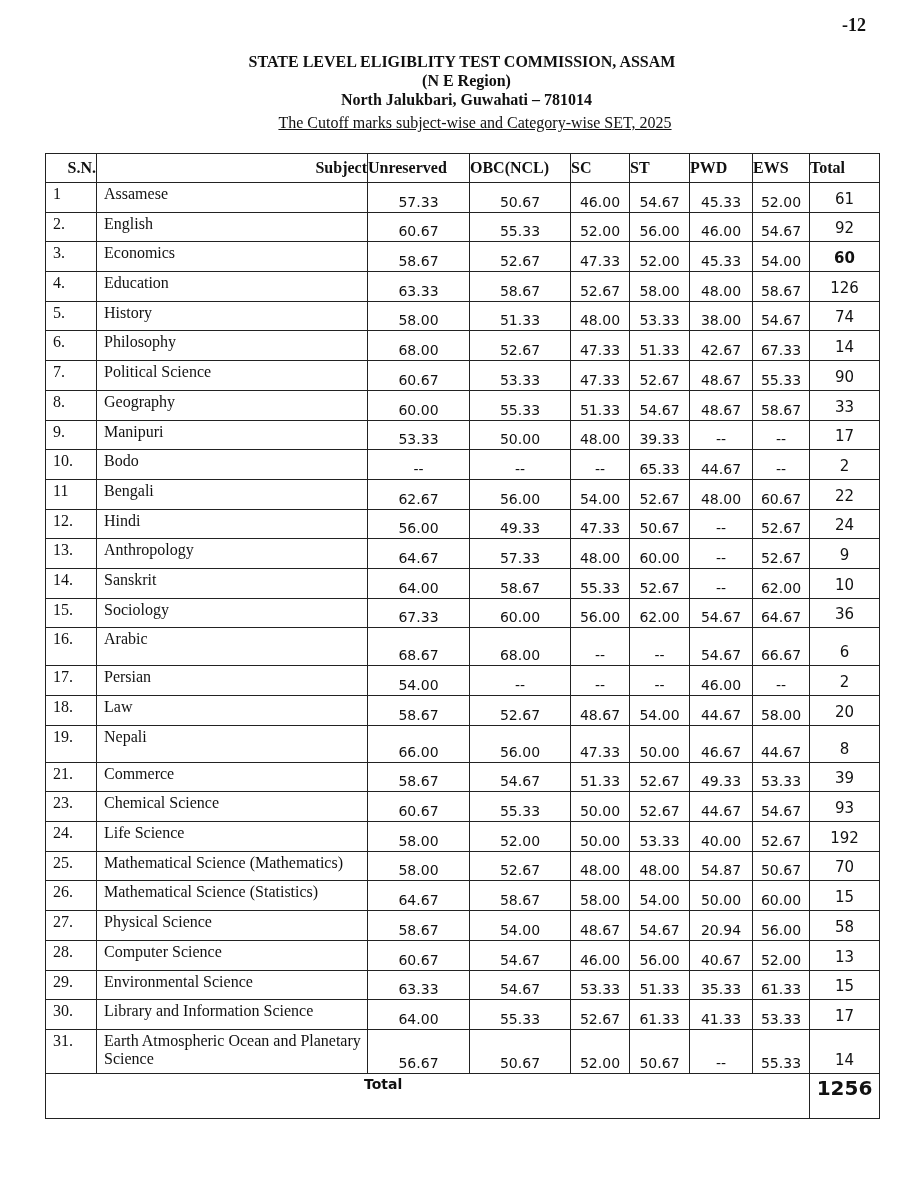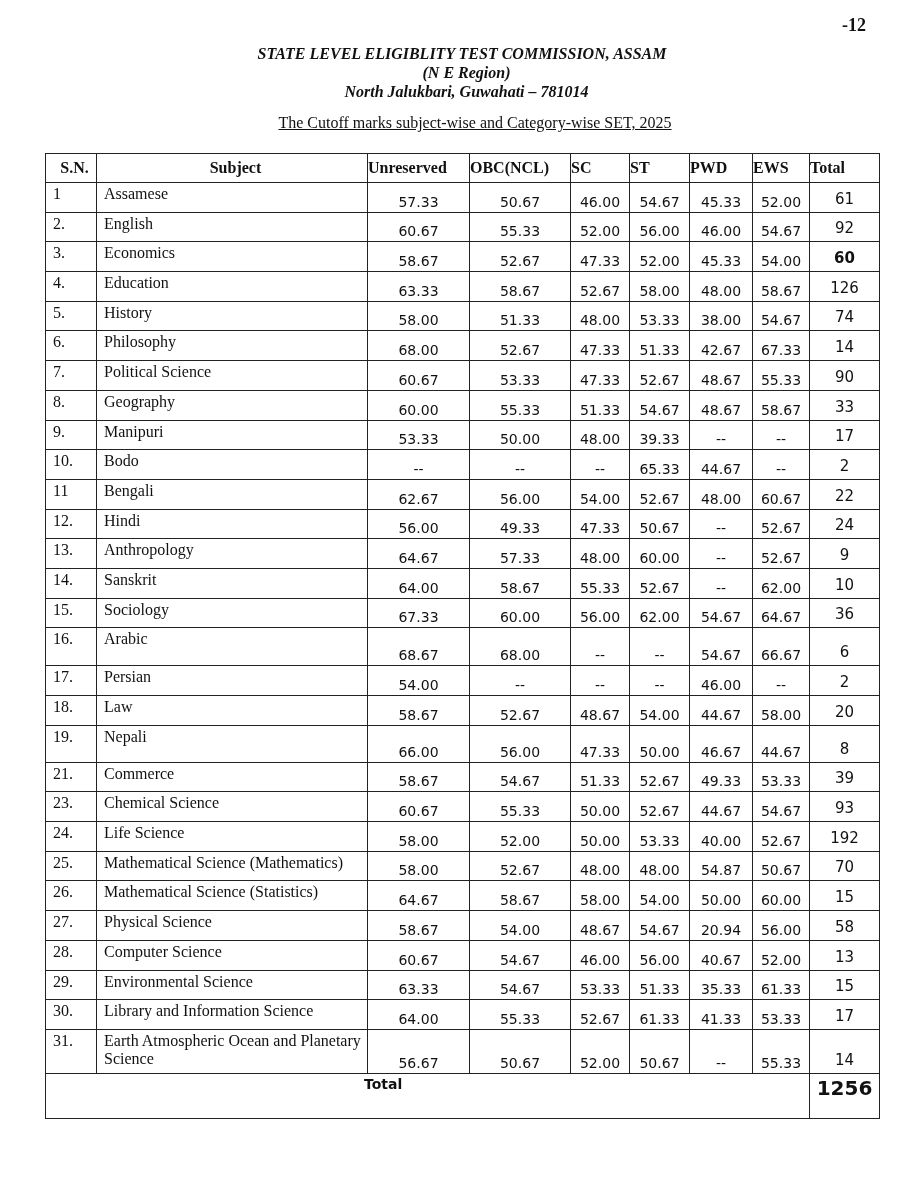--- a/index.html
+++ b/index.html
@@ -1,26 +1,26 @@
 <!DOCTYPE html>
 <html><head>
 <meta charset="utf-8">
 <style>
   html, body { margin: 0; padding: 0; background: #ffffff; }
   body { width: 924px; height: 1186px; position: relative; overflow: hidden; color: #111; }
   .page-num { position: absolute; left: 842px; top: 15px; font-family: "Liberation Serif", serif; font-weight: bold; font-size: 18px; }
   .hdr { position: absolute; left: 0; width: 924px; text-align: center; font-family: "Liberation Serif", serif; font-weight: bold; font-size: 16px; line-height: 19px; }
   .hdr .line { display: block; padding-left: 9px; }
-  .hdr-wrap { position: absolute; left: 0; top: 44px; width: 924px; font-style: italic; }
+  .hdr-wrap { position: absolute; left: 0; top: 52px; width: 924px; }
   .subtitle { position: absolute; left: 0; top: 114px; width: 950px; text-align: center; font-family: "Liberation Serif", serif; font-size: 16px; }
   .subtitle span { text-decoration: underline; }
   table { position: absolute; left: 45px; top: 153px; border-collapse: collapse; table-layout: fixed; width: 834px; }
   td, th { border: 1px solid #222; padding: 0; }
   th { font-family: "Liberation Serif", serif; font-weight: bold; font-size: 16px; height: 28px; text-align: left; vertical-align: middle; }
-  th.sn, th.subj { text-align: center; padding-left: 7px; }
+  th.sn, th.subj { text-align: right; padding-left: 7px; }
   td.sn, td.subj { font-family: "Liberation Serif", serif; font-size: 16px; vertical-align: top; padding-top: 2px; padding-left: 7px; line-height: 18px; }
   td.num { font-family: "DejaVu Sans", sans-serif; font-size: 14px; text-align: center; vertical-align: bottom; padding-bottom: 2px; }
   td.tot { font-family: "DejaVu Sans", sans-serif; font-size: 15px; text-align: center; vertical-align: bottom; padding-bottom: 4px; }
   td.tot.bold { font-weight: bold; }
   tr.r { height: 29.7px; }
   tr.total-row td { height: 42px; vertical-align: top; }
   .total-label { font-family: "DejaVu Sans", sans-serif; font-weight: bold; font-size: 14px; text-align: left; padding-left: 318px; padding-top: 2px; }
   .grand-total { font-family: "DejaVu Sans", sans-serif; font-weight: bold; font-size: 20px; text-align: center; padding-top: 2px; }
 </style>
 </head>

